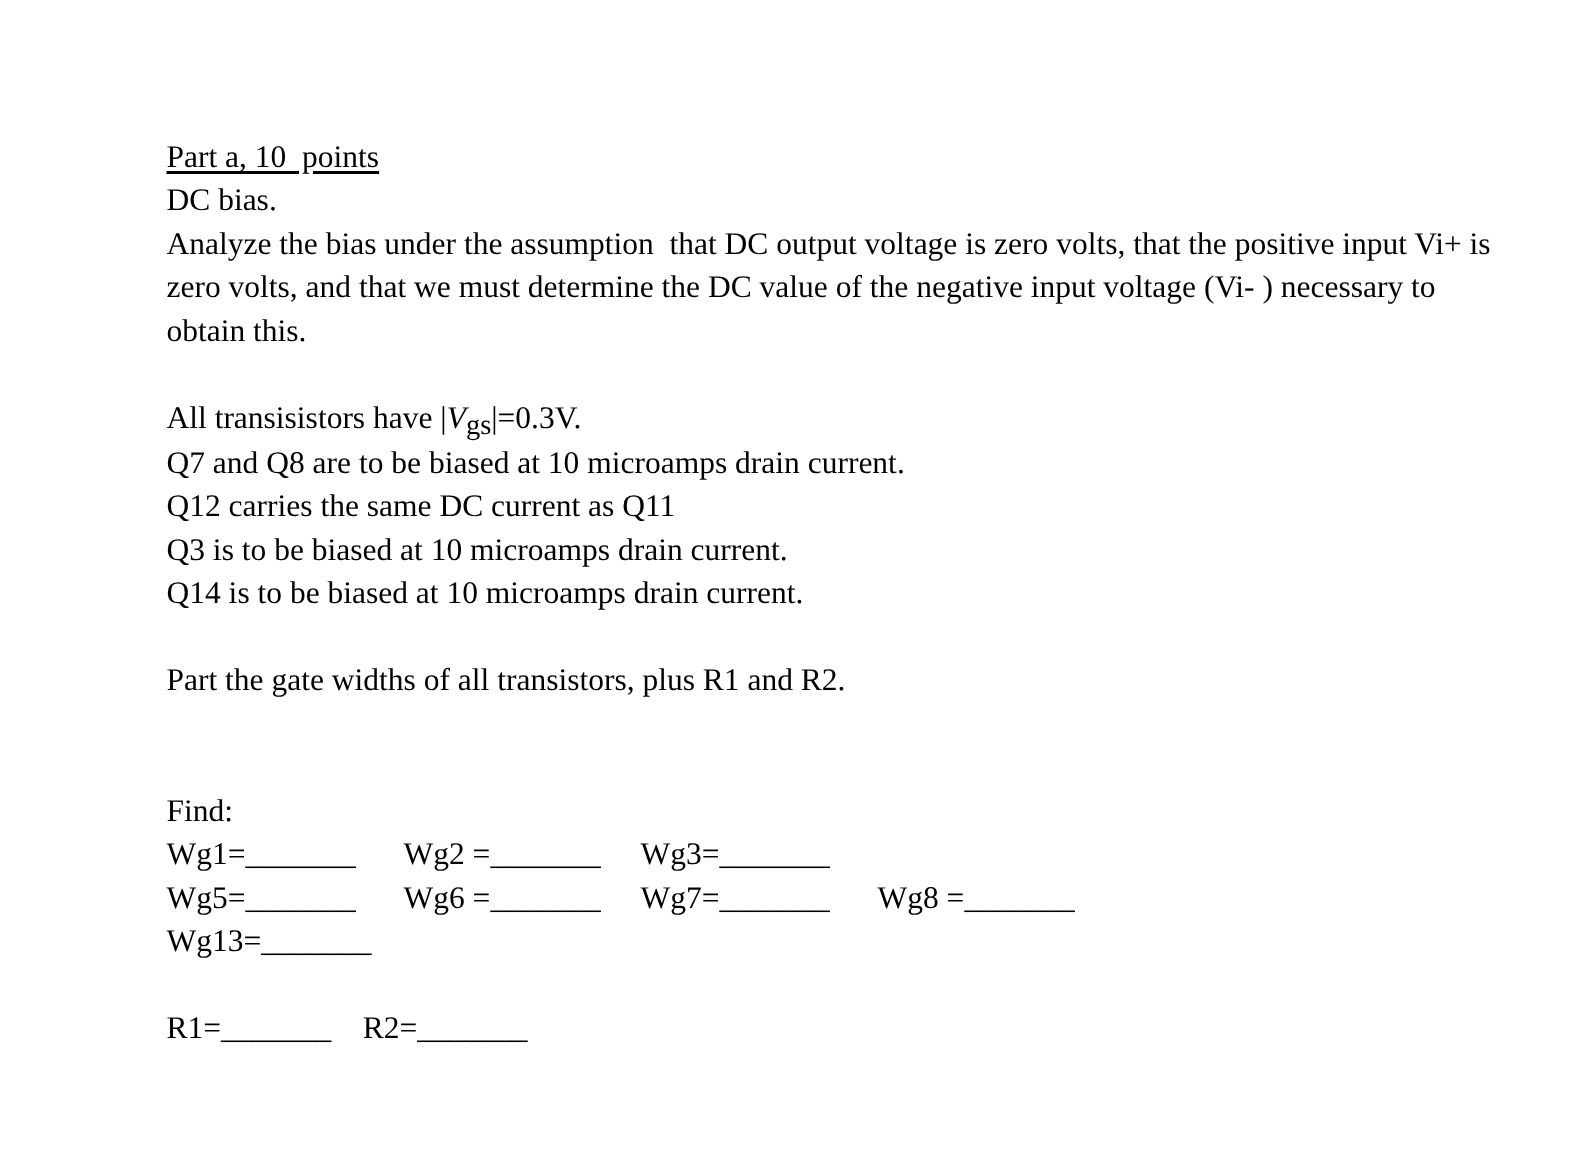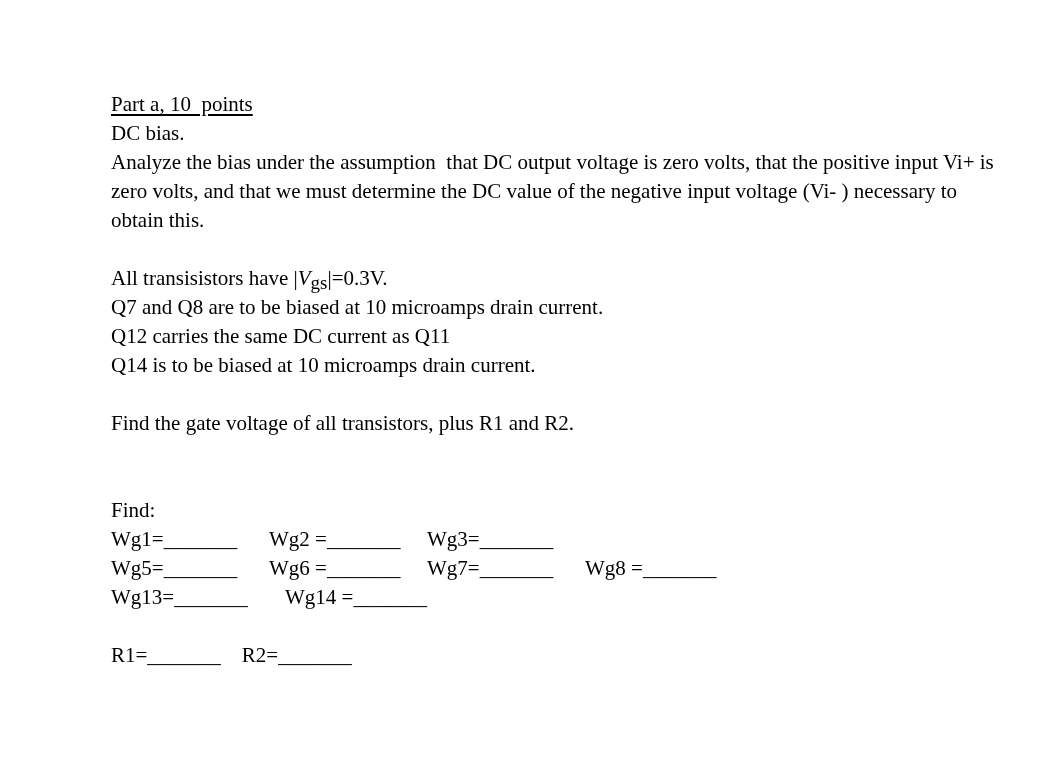--- a/index.html
+++ b/index.html
@@ -57,25 +57,26 @@
     <div class="pre">DC bias.</div>
 
     <div class="pre">Analyze the bias under the assumption  that DC output voltage is zero volts, that the positive input Vi+ is zero volts, and that we must determine the DC value of the negative input voltage (Vi- ) necessary to obtain this.</div>
 
     <div class="gap"></div>
 
     <div><span class="pre">All transisistors have |</span><span class="vsym">V</span><sub class="gs">gs</sub><span class="pre">|=0.3V.</span></div>
 
     <div class="pre">Q7 and Q8 are to be biased at 10 microamps drain current.</div>
     <div class="pre">Q12 carries the same DC current as Q11</div>
+    <div class="pre">Q3 is to be biased at 10 microamps drain current.</div>
     <div class="pre">Q14 is to be biased at 10 microamps drain current.</div>
 
     <div class="gap"></div>
 
-    <div class="pre">Find the gate voltage of all transistors, plus R1 and R2.</div>
+    <div class="pre">Part the gate widths of all transistors, plus R1 and R2.</div>
 
     <div class="gap2"></div>
 
     <div class="pre">Find:</div>
 
     <div class="wg-row">
       <span class="cell"><span>Wg1=</span><span>_______</span></span>
       <span class="cell"><span>Wg2 =</span><span>_______</span></span>
       <span class="cell"><span>Wg3=</span><span>_______</span></span>
     </div>
@@ -83,21 +84,20 @@
     <div class="wg-row">
       <span class="cell"><span>Wg5=</span><span>_______</span></span>
       <span class="cell"><span>Wg6 =</span><span>_______</span></span>
       <span class="cell"><span>Wg7=</span><span>_______</span></span>
       <span class="cell"><span>Wg8 =</span><span>_______</span></span>
     </div>
 
 
     <div class="wg-row">
       <span class="cell wide"><span>Wg13=</span><span>_______</span></span>
-      <span class="cell"><span>Wg14 =</span><span>_______</span></span>
     </div>
 
     <div class="gap"></div>
 
     <div class="r-row">
       <span class="cell"><span>R1=</span><span>_______</span></span>
       <span class="cell"><span>R2=</span><span>_______</span></span>
     </div>
 
   </div>

